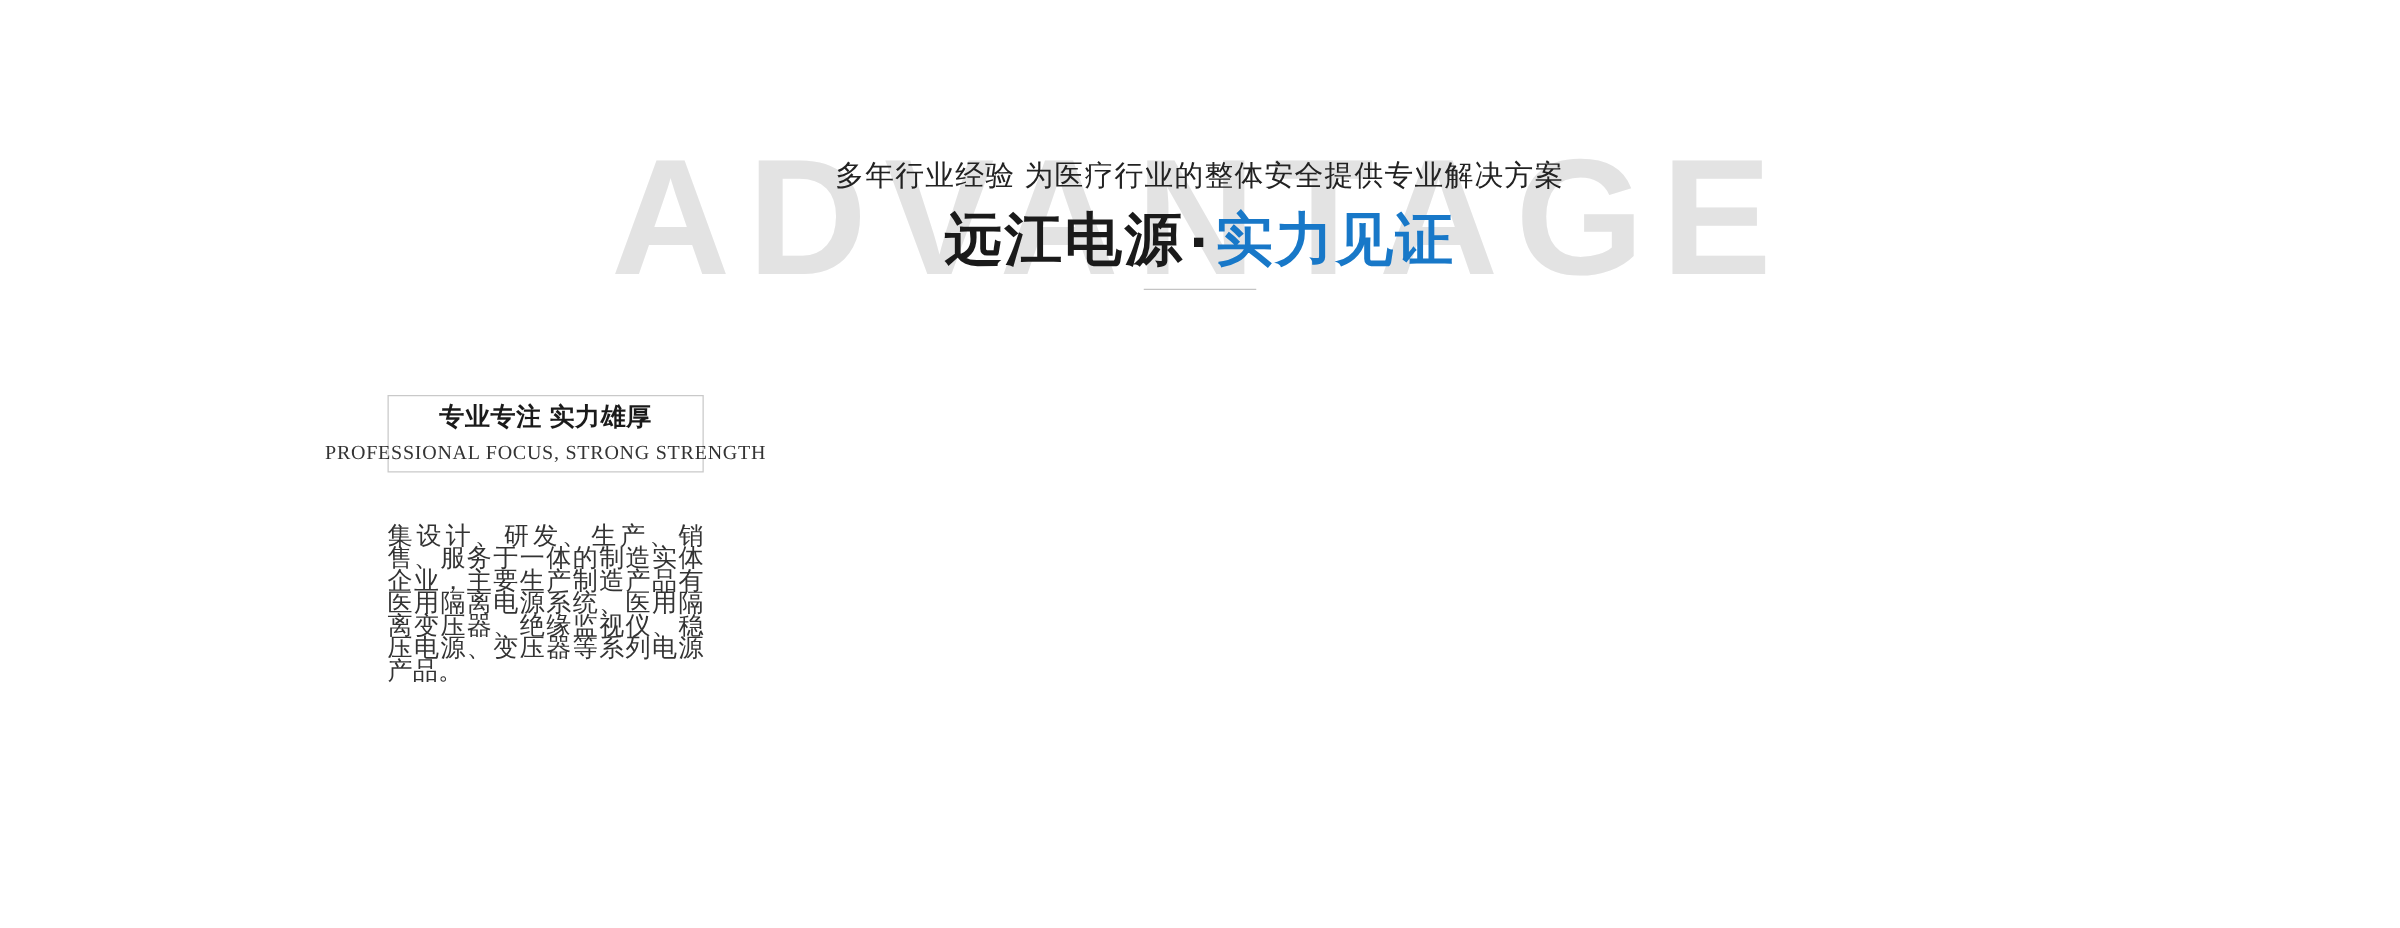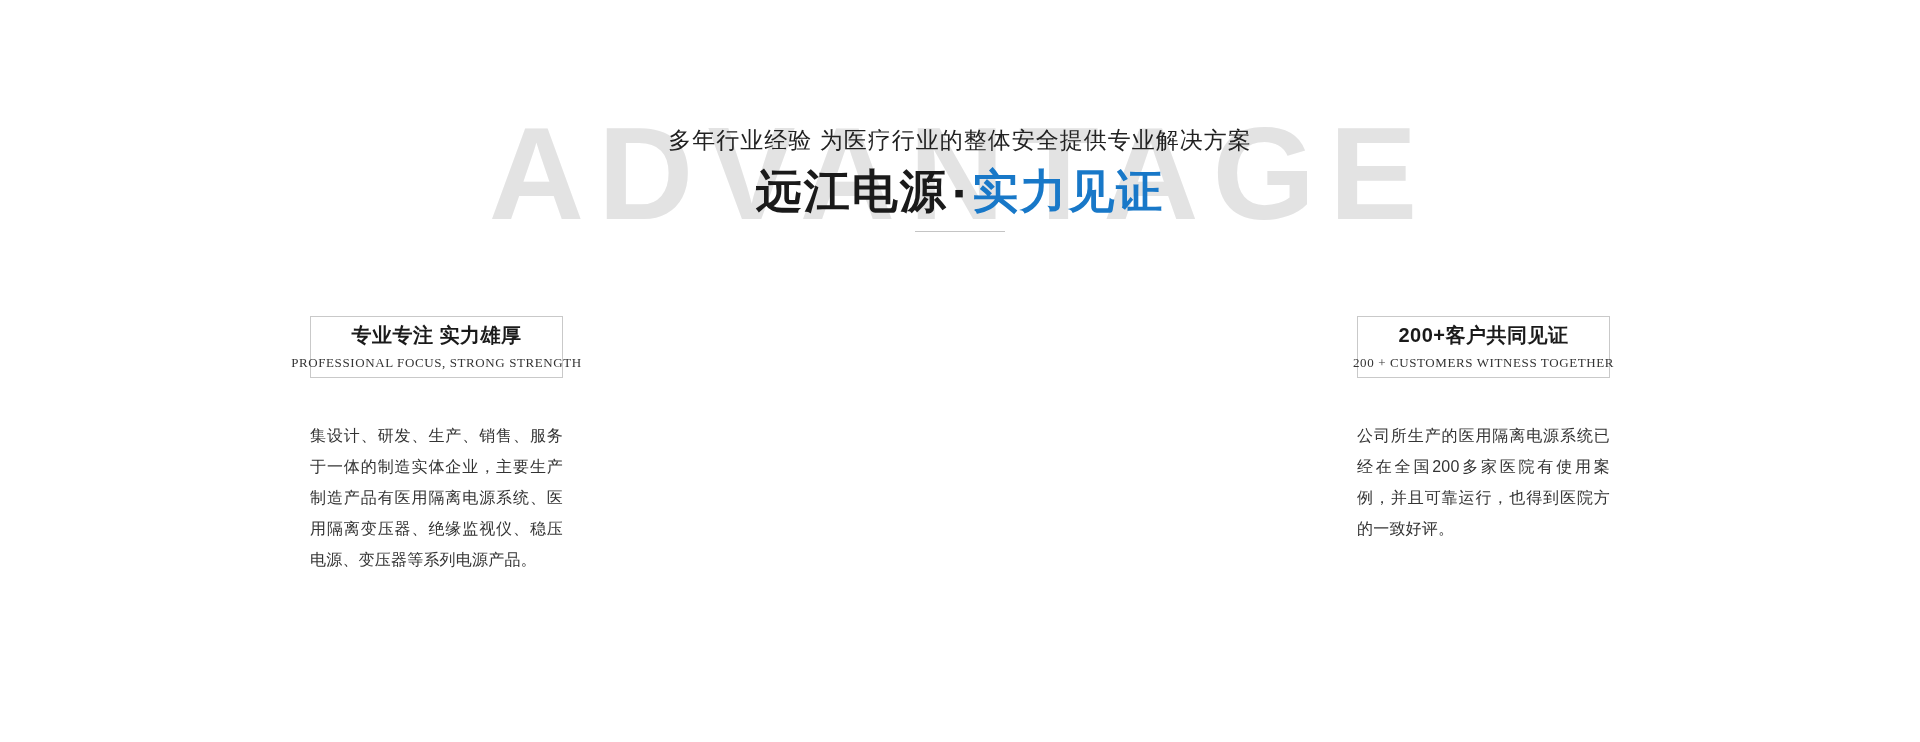--- a/index.html
+++ b/index.html
@@ -115,30 +115,30 @@
     font-weight: bold;
     color: #1a1a1a;
     letter-spacing: 0.5px;
     line-height: 1.2;
     white-space: nowrap;
   }
 
   .card-sub {
     margin-top: 8px;
     font-family: "Liberation Serif", "DejaVu Serif", serif;
-    font-size: 13px;
+    font-size: 16px;
     color: #333333;
     letter-spacing: 0.6px;
     white-space: nowrap;
   }
 
   .body-text {
     margin-top: 42px;
-    font-size: 16px;
-    line-height: 31px;
+    font-size: 20px;
+    line-height: 18px;
     color: #333333;
     text-align: justify;
     letter-spacing: 0.2px;
   }
 </style>
 </head>
 <body>
 
 <div class="page">
 
@@ -157,22 +157,15 @@
       <div class="card">
         <div class="card-title">专业专注 实力雄厚</div>
         <div class="card-sub">PROFESSIONAL FOCUS, STRONG STRENGTH</div>
       </div>
       <div class="body-text">集设计、研发、生产、销售、服务于一体的制造实体企业，主要生产制造产品有医用隔离电源系统、医用隔离变压器、绝缘监视仪、稳压电源、变压器等系列电源产品。</div>
     </div>
 
     <div class="col wide">
     </div>
 
-    <div class="col">
-      <div class="card">
-        <div class="card-title">200+客户共同见证</div>
-        <div class="card-sub">200 + CUSTOMERS WITNESS TOGETHER</div>
-      </div>
-      <div class="body-text">公司所生产的医用隔离电源系统已经在全国200多家医院有使用案例，并且可靠运行，也得到医院方的一致好评。</div>
-    </div>
 
   </div>
 </div>
 
 </body></html>

